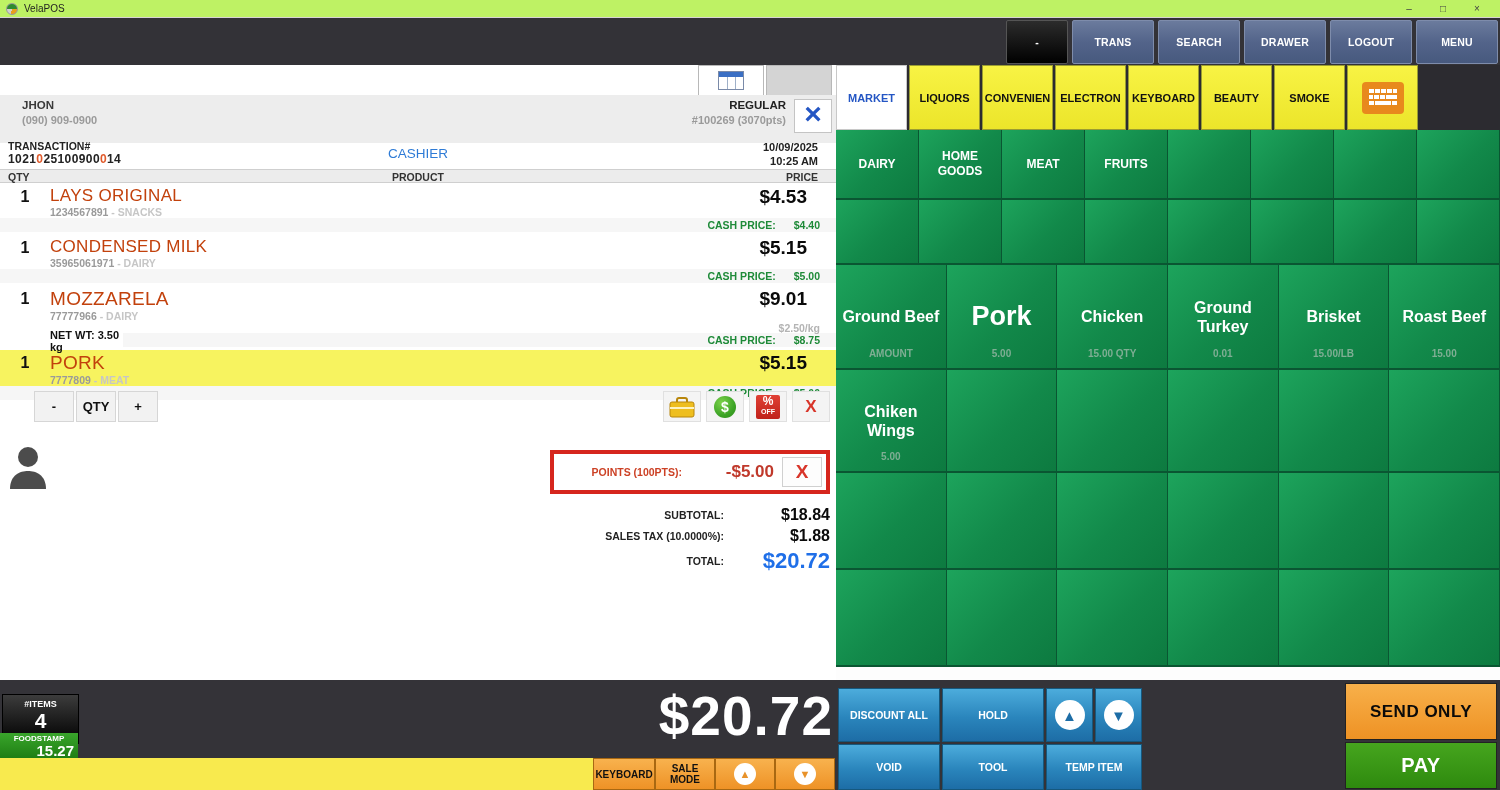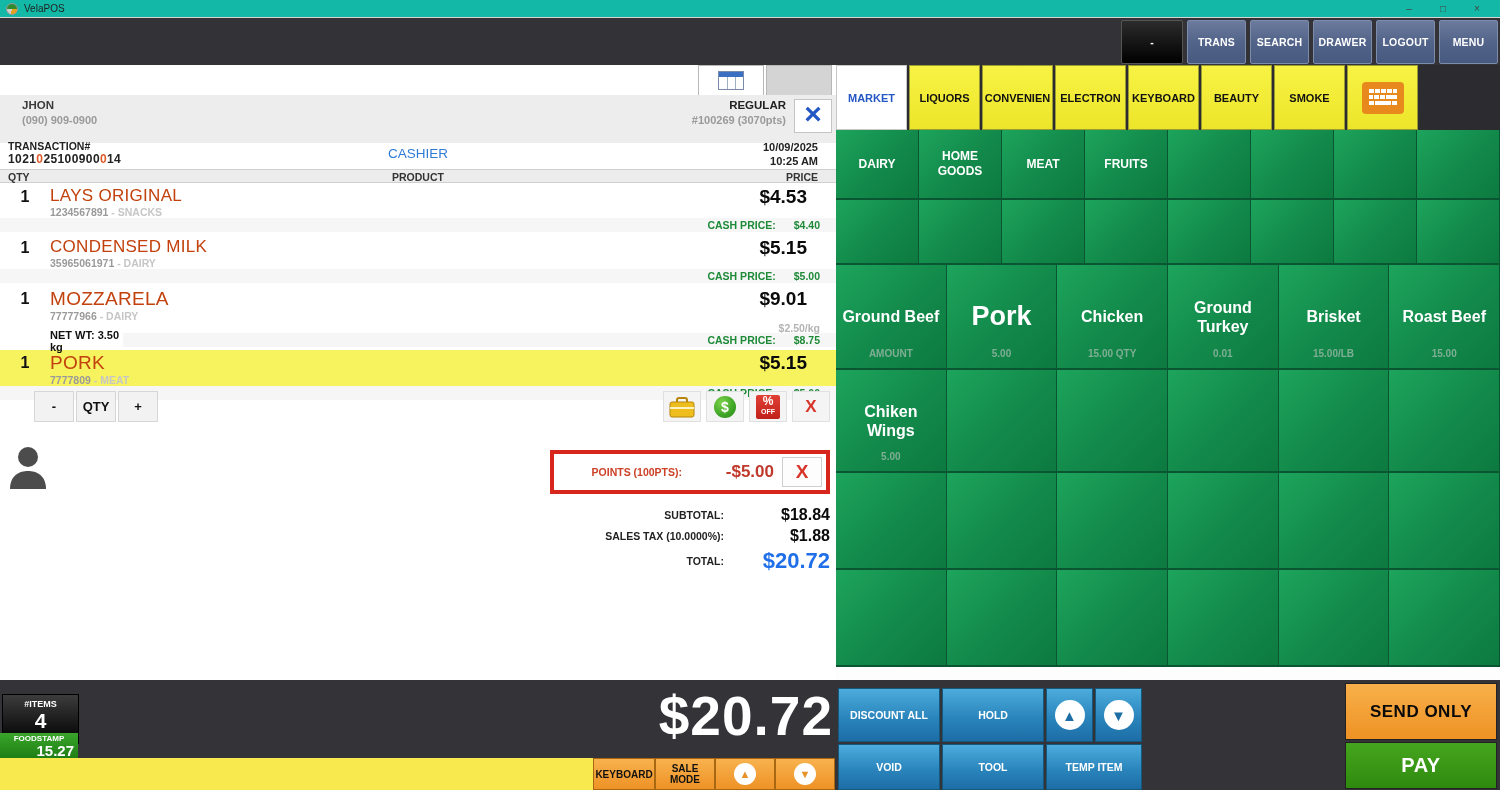--- a/index.html
+++ b/index.html
@@ -1,29 +1,29 @@
 <!DOCTYPE html>
 <html><head>
 <meta charset="utf-8">
 <style>
   * { box-sizing: border-box; margin: 0; padding: 0; }
   html,body { width:1500px; height:790px; }
   body { font-family: "Liberation Sans", sans-serif; background:#333; overflow:hidden; }
   #app { position:relative; width:1500px; height:790px; background:#fff; }
 
   
-  .titlebar { position:absolute; left:0; top:0; width:1500px; height:18px; background:#14b8a6; display:flex; align-items:center; padding:0 6px; border-bottom:1px solid #d8d4d2; }
+  .titlebar { position:absolute; left:0; top:0; width:1500px; height:18px; background:#bef264; display:flex; align-items:center; padding:0 6px; border-bottom:1px solid #d8d4d2; }
   .app-icon { width:12px; height:12px; border-radius:50%; background:conic-gradient(#2e8b2e 0 25%, #e8a11b 25% 55%, #d0d0d0 55% 75%, #2e8b2e 75%); margin-right:6px; border:1px solid #999; }
   .titlebar .title { font-size:10px; color:#222; }
   .win-controls { margin-left:auto; display:flex; }
   .win-btn { width:34px; height:16px; text-align:center; font-size:10px; color:#444; line-height:16px; cursor:default; }
 
   
   .topbar { position:absolute; left:0; top:18px; width:1500px; height:47px; background:#333237; display:flex; justify-content:flex-end; align-items:center; padding-right:2px; gap:4px; }
-  .nav-btn { width:59px; height:44px; background:linear-gradient(180deg,#6b7b9d 0%,#53648a 50%,#47597e 100%); border:1px solid #7e8cab; border-radius:2px; color:#fff; font-size:10.5px; font-weight:bold; display:flex; align-items:center; justify-content:center; letter-spacing:.2px; }
+  .nav-btn { width:82px; height:44px; background:linear-gradient(180deg,#6b7b9d 0%,#53648a 50%,#47597e 100%); border:1px solid #7e8cab; border-radius:2px; color:#fff; font-size:10.5px; font-weight:bold; display:flex; align-items:center; justify-content:center; letter-spacing:.2px; }
   .nav-btn.dark { width:62px; background:linear-gradient(180deg,#2c2c2c,#000); border:1px solid #555; }
 
   
   .left-panel { position:absolute; left:0; top:65px; width:836px; height:615px; background:#fff; }
 
   .panel-tabs { position:absolute; top:0; right:4px; display:flex; gap:2px; }
   .ptab { width:66px; height:30px; display:flex; align-items:center; justify-content:center; border:1px solid #b8b8b8; border-bottom:none; background:#d4d4d4; }
   .ptab.active { background:#fff; }
   .tbl-icon { width:26px; height:19px; border:1px solid #7a8aa8; background:
       linear-gradient(#3a6fc4,#3a6fc4) 0 0/26px 5px no-repeat,

